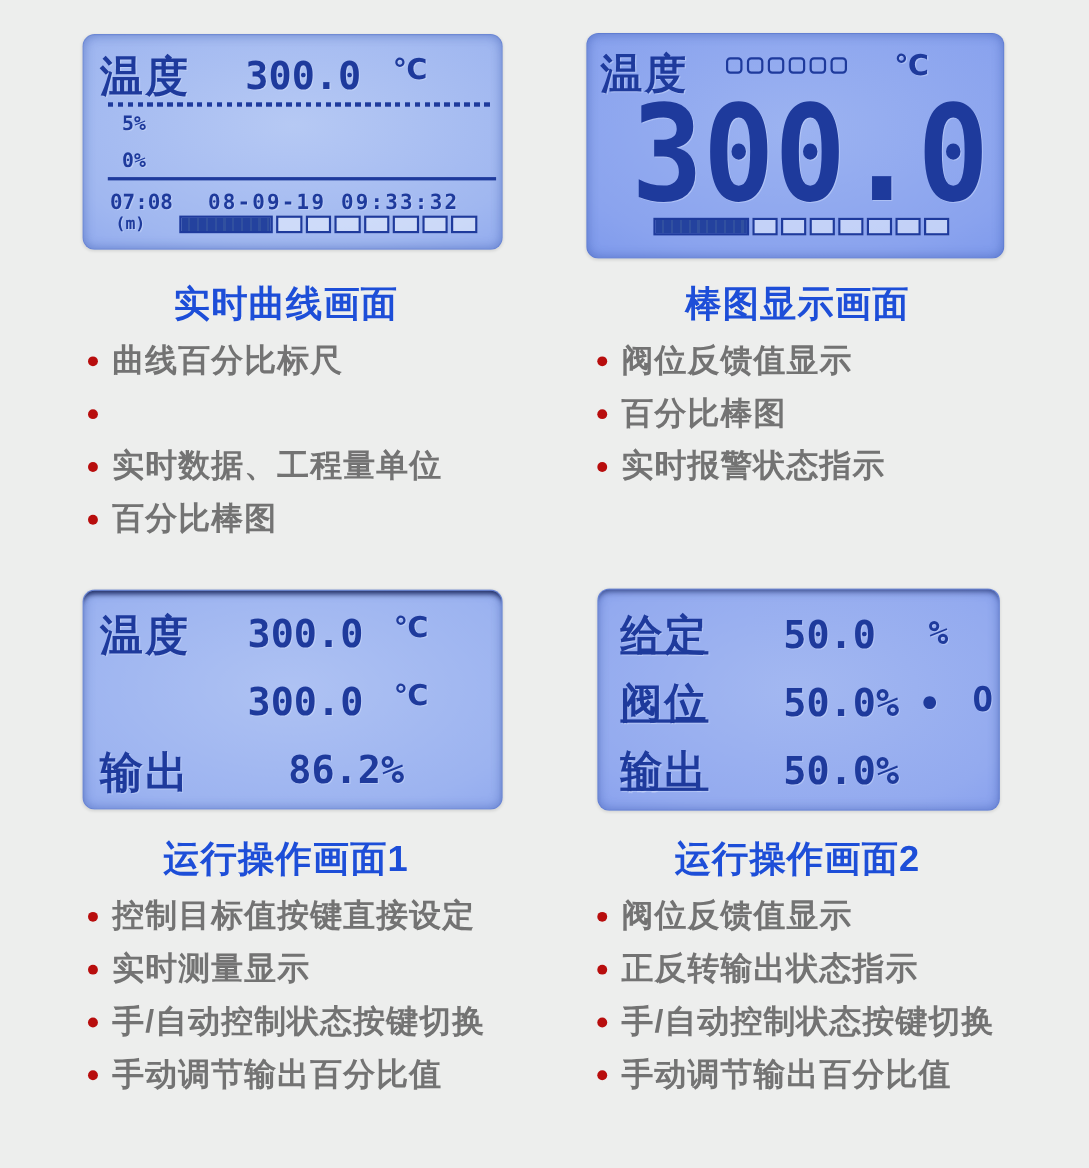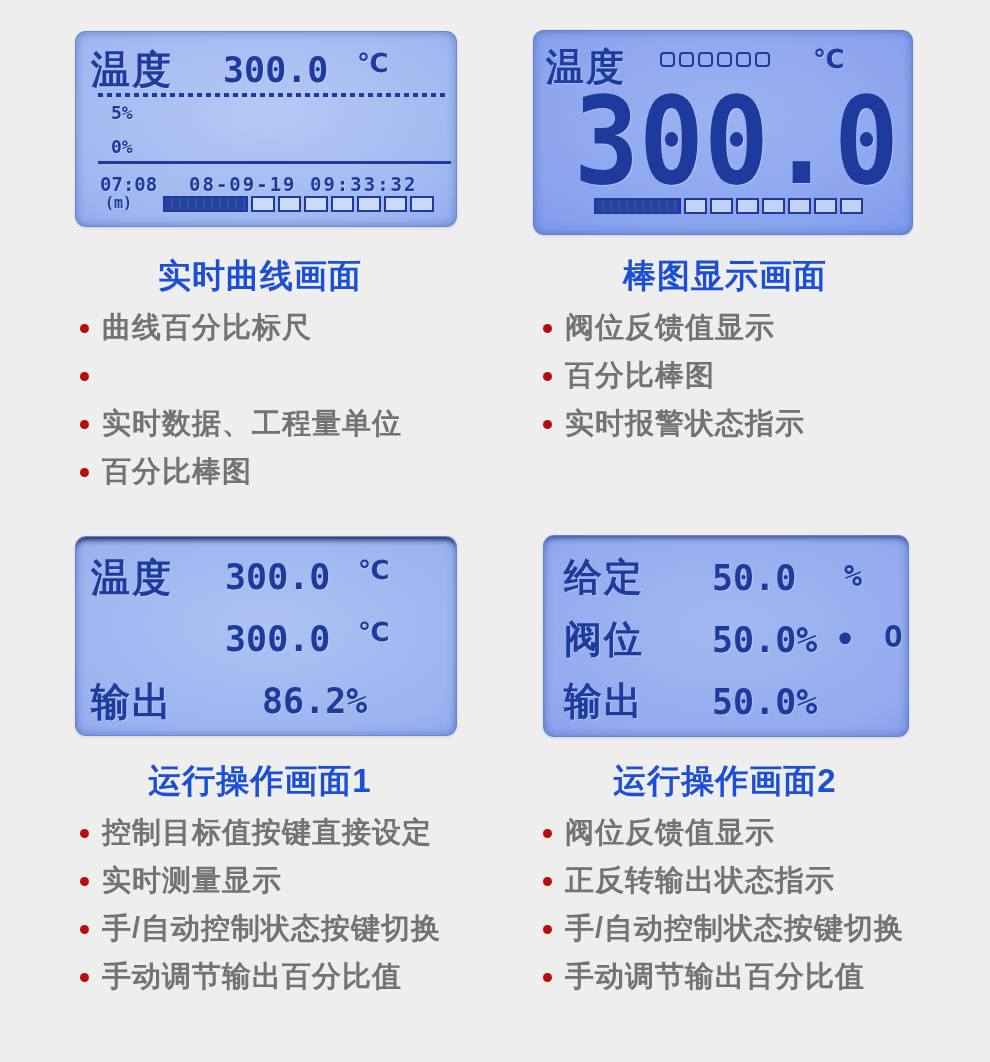--- a/index.html
+++ b/index.html
@@ -60,21 +60,21 @@
   .b-alarms{left:126px;top:21px;display:flex;gap:4px;position:absolute;}
   .b-alarms i{display:block;width:11px;height:11px;border:2.5px solid #1e3a9c;border-radius:4px;}
   .b-unit{left:279px;top:13px;font-size:26px;font-weight:bold;}
   .b-value{left:40px;top:40px;font-size:108px;letter-spacing:0;
     transform:scaleY(1.12);transform-origin:top left;}
   .b-bargraph{left:60px;top:167px;width:269px;height:16px;}
   
   .row-label{left:15px;font-size:39px;}
   .row-value{left:149px;font-size:35px;}
   .row-unit{left:282px;font-size:26px;font-weight:bold;}
-  .o2 .row-label{left:20px;font-size:38px;}
+  .o2 .row-label{left:20px;font-size:38px;text-decoration:underline;}
   .o2 .row-value{left:168px;font-size:35px;}
   .o2 .row-unit{left:300px;font-size:30px;font-family:"DejaVu Sans Mono","Liberation Mono",monospace;}
   .ind-filled{left:293px;font-size:27px;line-height:1;}
   .ind-open{left:340px;font-size:31px;}
   
   .sec-title{
     position:absolute;text-align:center;font-size:33px;line-height:38px;
     font-weight:bold;color:#1d4ed8;letter-spacing:1px;
   }
   .t1{left:55px;top:257px;width:410px;}

